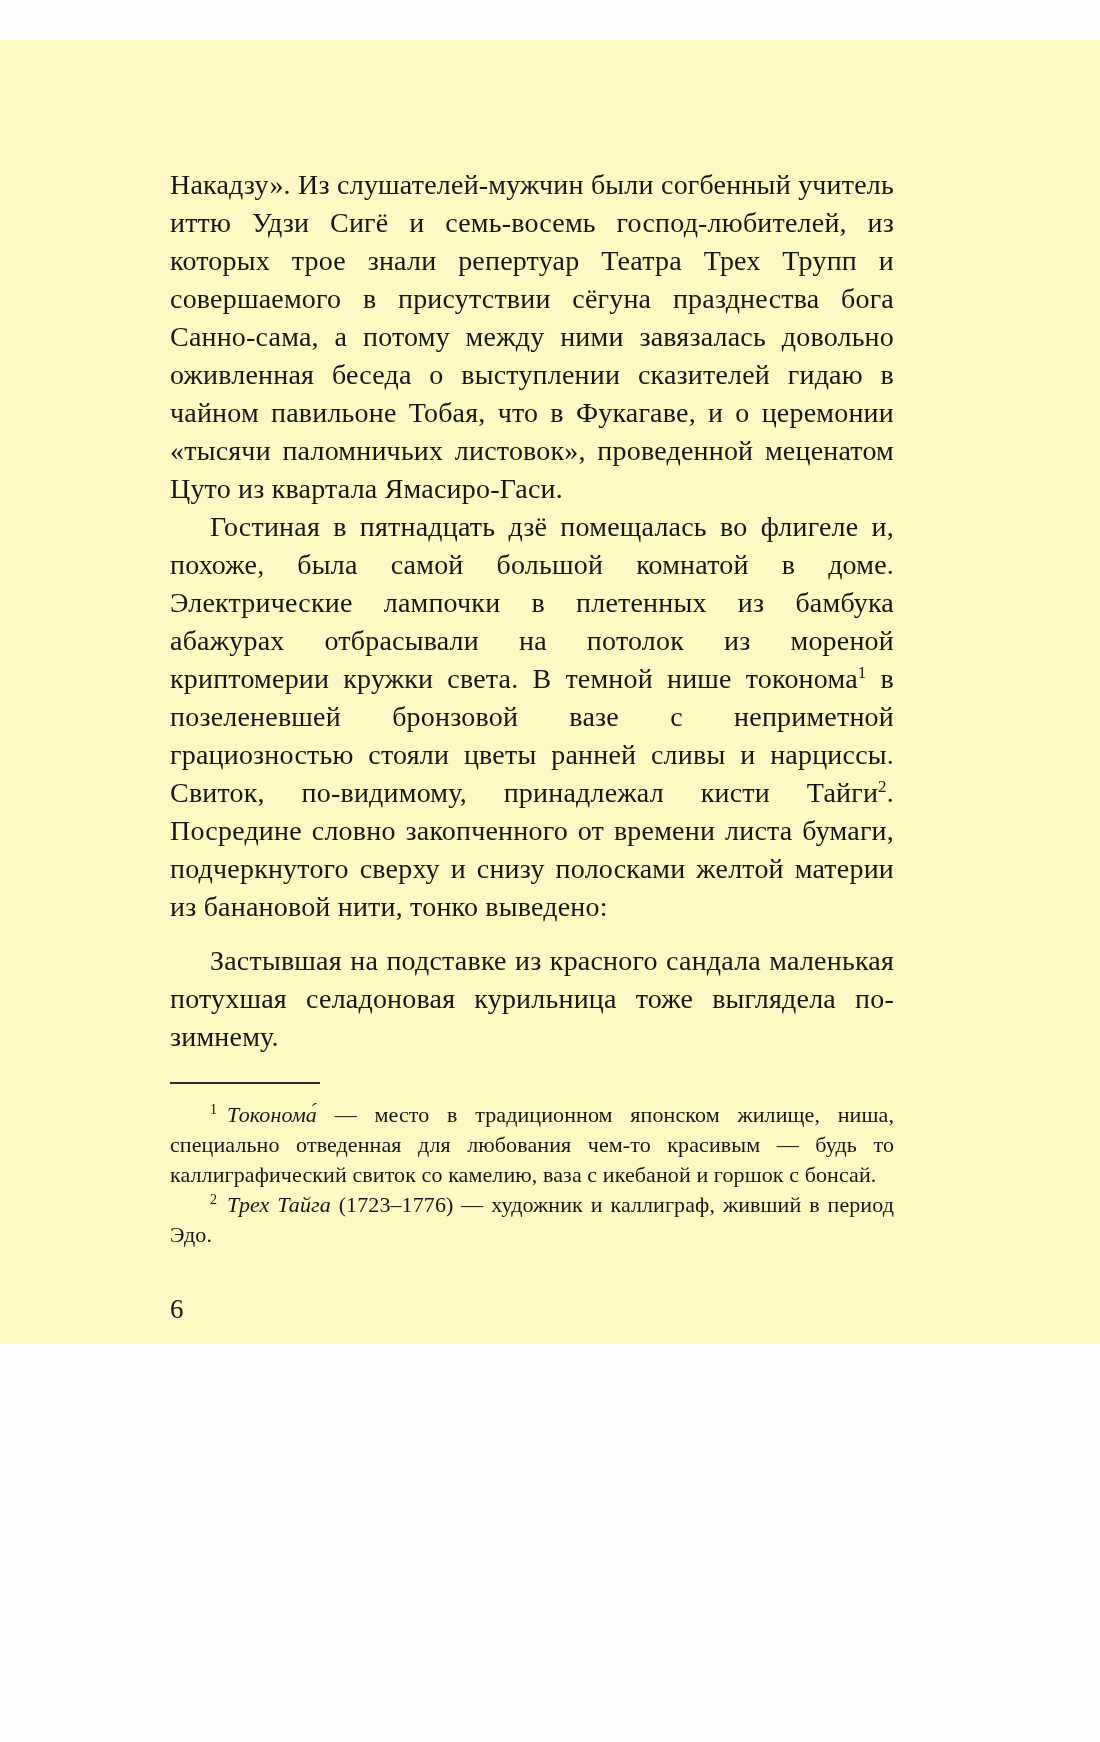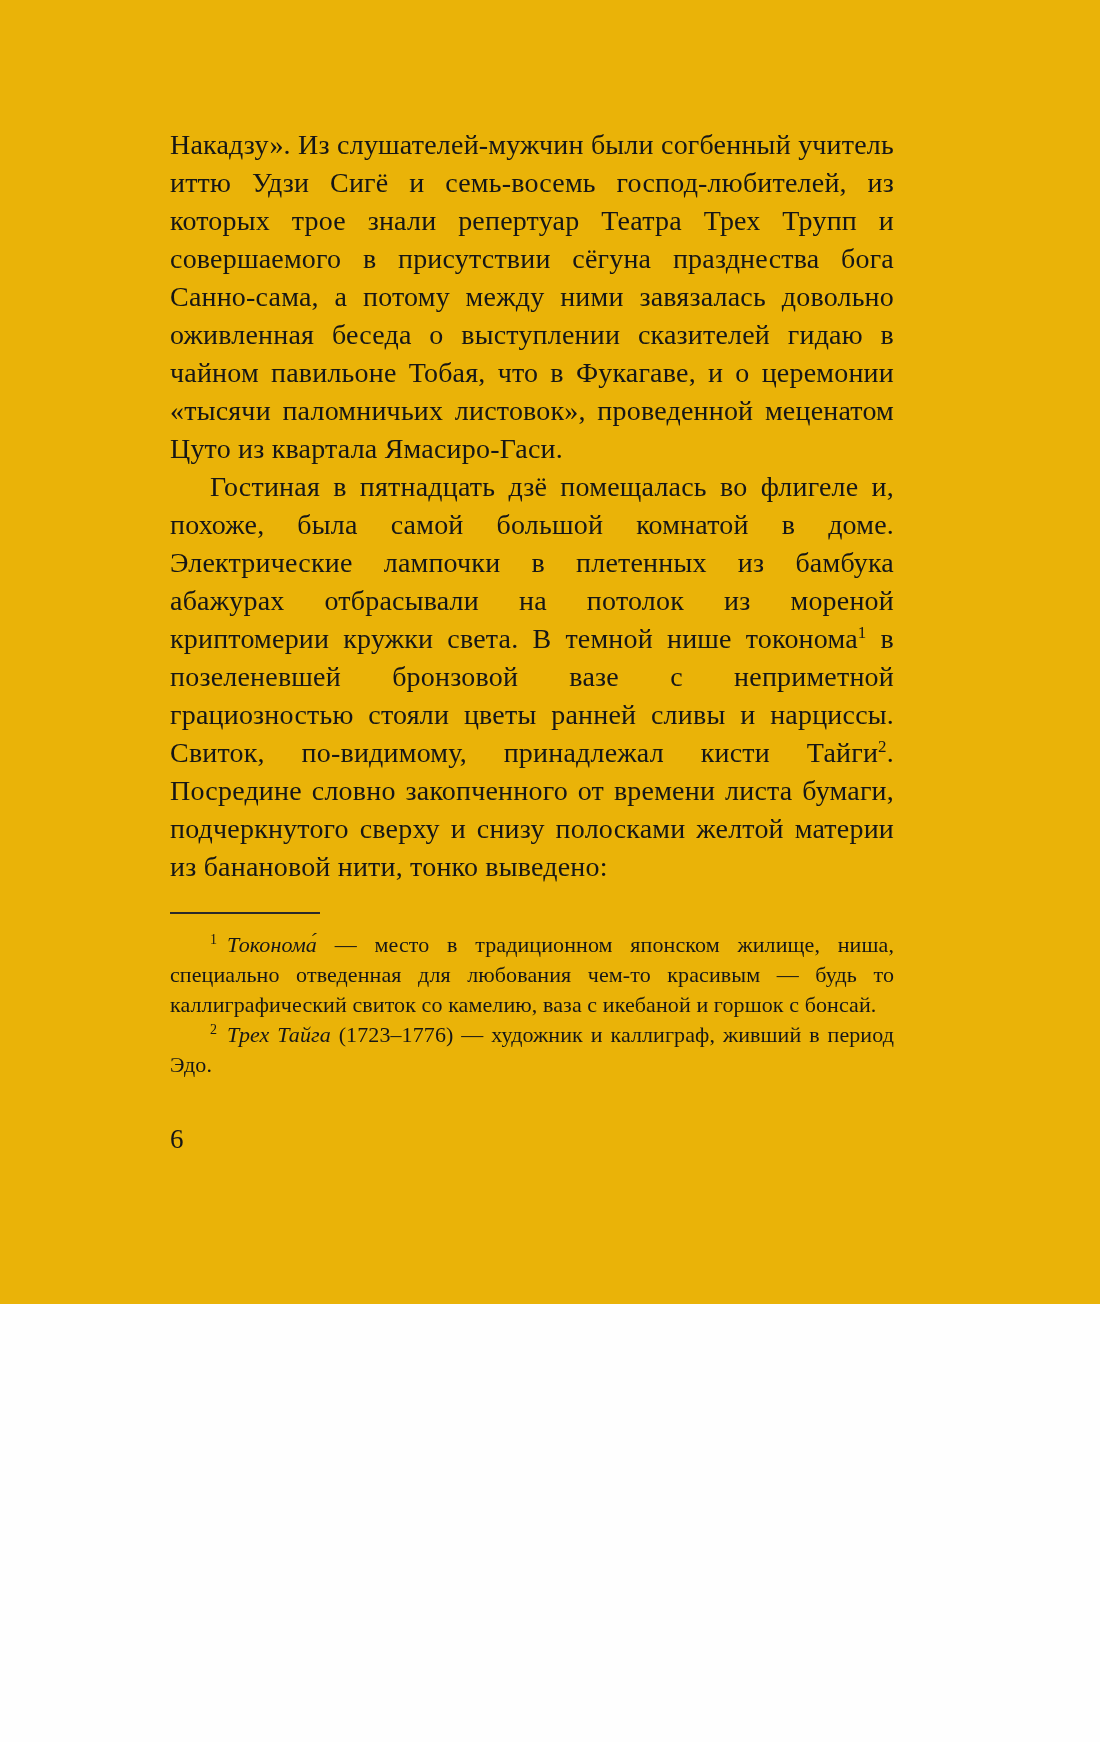--- a/index.html
+++ b/index.html
@@ -15,21 +15,22 @@
     position: relative;
     font-family: "Liberation Serif", "DejaVu Serif", serif;
     color: #161616;
     background: #fefefe;
   }
 
   .page {
     width: 1100px;
     height: 1304px;
     padding: 126px 206px 60px 170px;
-    background: #eab308;
+    background: #fef9c3;
+    margin-top: 40px;
   }
 
   .para {
     font-size: 28px;
     line-height: 38px;
     text-align: justify;
     font-weight: normal;
     letter-spacing: 0.2px;
   }
 
@@ -87,20 +88,21 @@
 
 <div class="page">
 
   <p class="para">Накадзу». Из слушателей-мужчин были согбенный учитель иттю Удзи Сигё и семь-восемь господ-любителей, из которых трое знали репертуар Театра Трех Трупп и совершаемого в присутствии сёгуна празднества бога Санно-сама, а потому между ними завязалась довольно оживленная беседа о выступлении сказителей гидаю в чайном павильоне Тобая, что в Фукагаве, и о церемонии «тысячи паломничьих листовок», проведенной меценатом Цуто из квартала Ямасиро-Гаси.</p>
 
   <p class="para indent"><span>Гостиная в пятнадцать дзё помещалась во флигеле и, похоже, была самой большой комнатой в доме. Электрические лампочки в плетенных из бамбука абажурах отбрасывали на потолок из мореной криптомерии кружки света. В темной нише токонома</span><sup class="fn-ref">1</sup><span> в позеленевшей бронзовой вазе с неприметной грациозностью стояли цветы ранней сливы и нарциссы. Свиток, по-видимому, принадлежал кисти Тайги</span><sup class="fn-ref">2</sup><span>. Посредине словно закопченного от времени листа бумаги, подчеркнутого сверху и снизу полосками желтой материи из банановой нити, тонко выведено:</span></p>
 
   <div class="verse">
   </div>
 
+  <p class="para indent">Застывшая на подставке из красного сандала маленькая потухшая селадоновая курильница тоже выглядела по-зимнему.</p>
 
 
   <div class="footnotes">
     <div class="fn-rule"></div>
 
     <p class="footnote"><sup class="fn-marker">1</sup><span class="fn-term">Токонома́</span><span> — место в традиционном японском жилище, ниша, специально отведенная для любования чем-то красивым — будь то каллиграфический свиток со камелию, ваза с икебаной и горшок с бонсай.</span></p>
 
     <p class="footnote"><sup class="fn-marker">2</sup><span class="fn-term">Трех Тайга</span><span> (1723–1776) — художник и каллиграф, живший в период Эдо.</span></p>
   </div>
 

